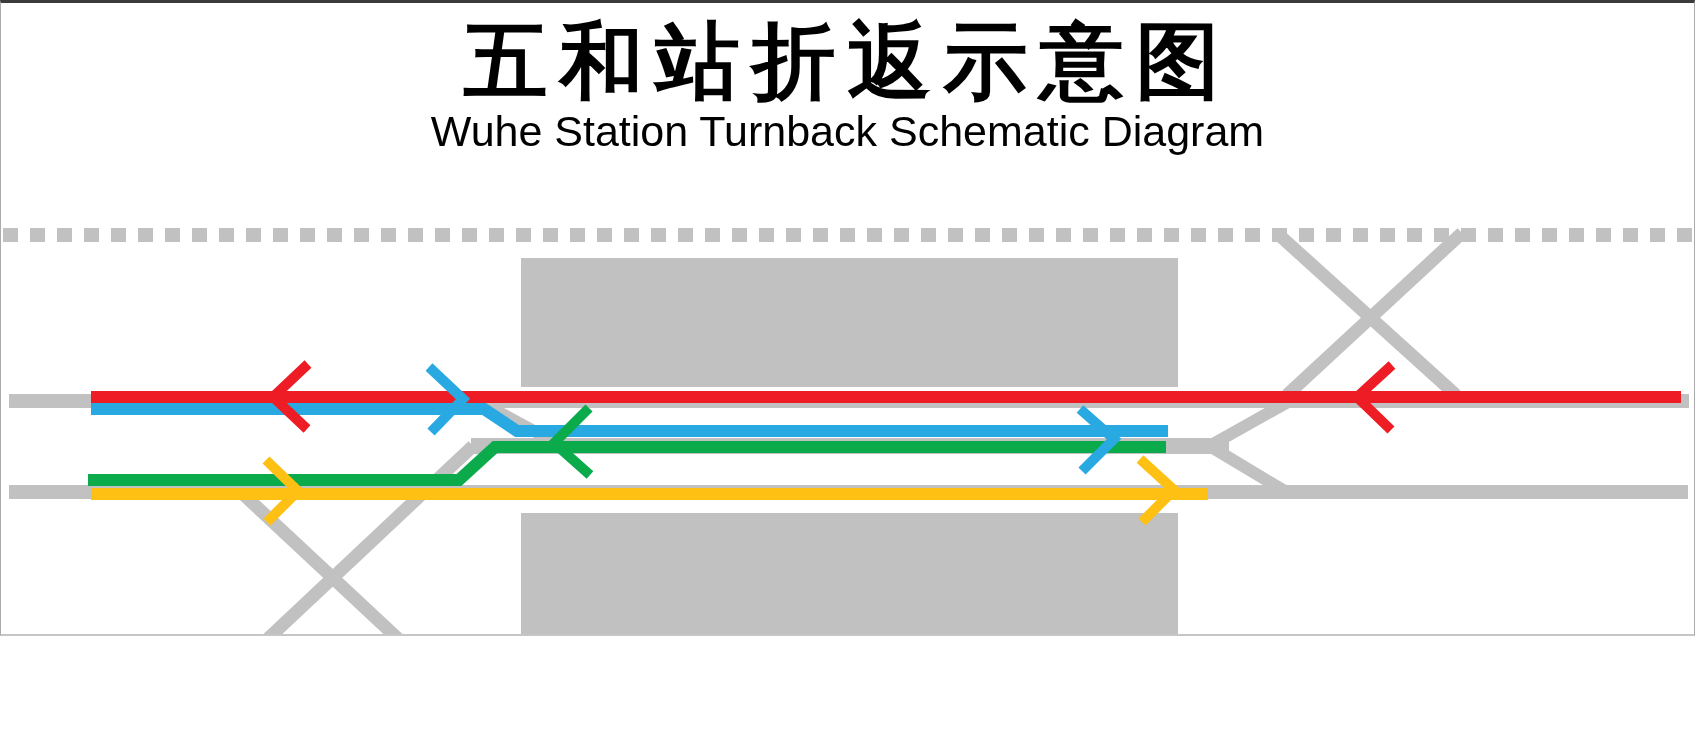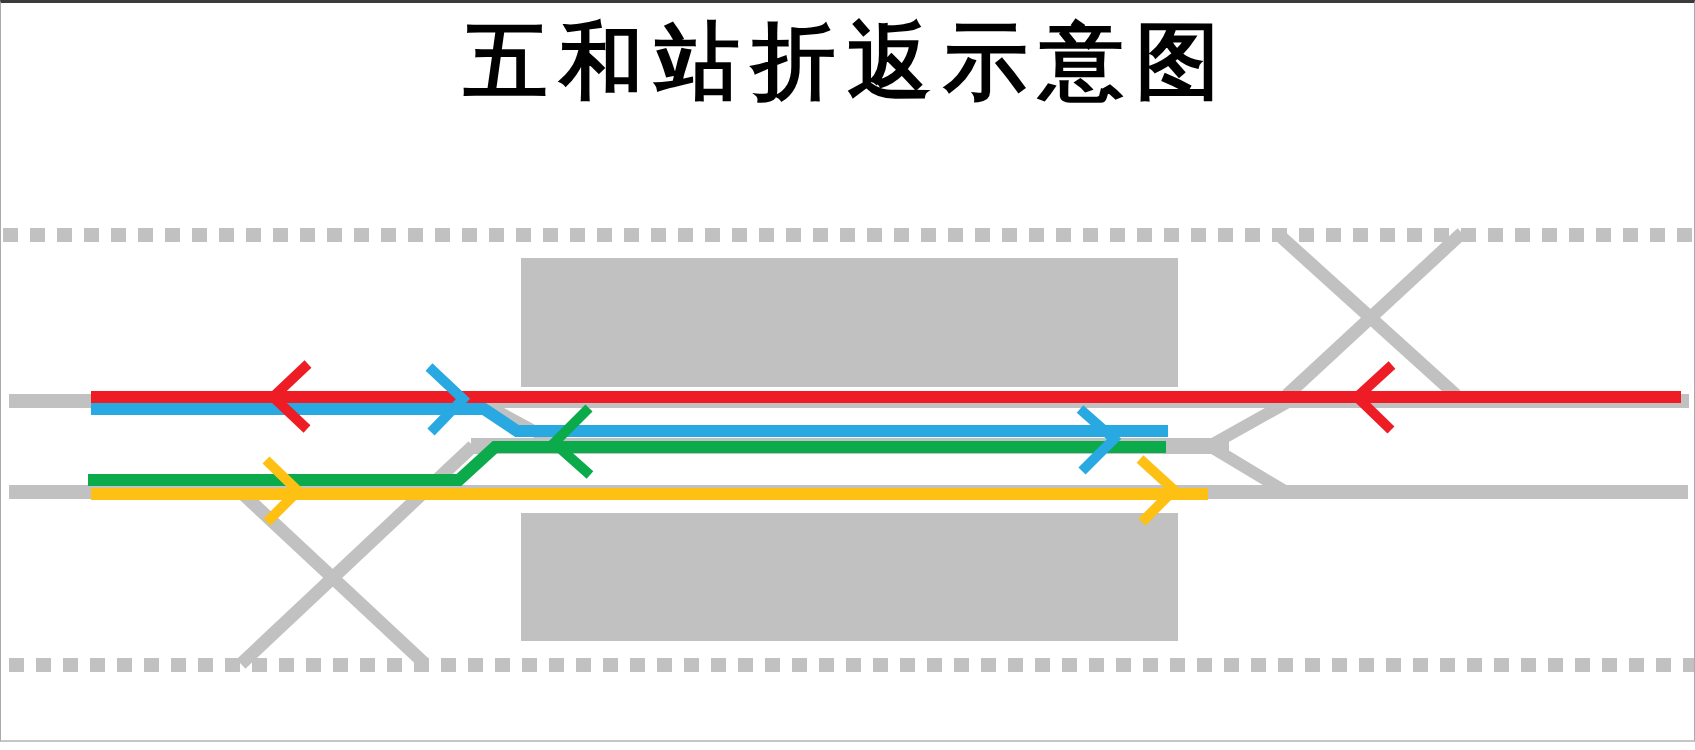--- a/index.html
+++ b/index.html
@@ -4,21 +4,21 @@
 <style>
   html, body {
     margin: 0;
     padding: 0;
     background: #ffffff;
     font-family: "Liberation Sans", "DejaVu Sans", sans-serif;
   }
   .page {
     position: relative;
     width: 1695px;
-    height: 742px;
+    height: 636px;
     box-sizing: border-box;
     background: #ffffff;
     border-top: 3px solid #3b3b3b;
     border-left: 1px solid #ababab;
     border-right: 1px solid #ababab;
     border-bottom: 2px solid #c6c6c6;
     overflow: hidden;
   }
   .title-block {
     position: absolute;
@@ -54,20 +54,21 @@
     height: 750px;
     z-index: 1;
   }
 </style>
 </head>
 <body>
 
 <div class="page">
   <div class="title-block">
     <h1 class="title-zh">五和站折返示意图</h1>
+    <h2 class="title-en">Wuhe Station Turnback Schematic Diagram</h2>
   </div>
   <svg class="schematic" xmlns="http://www.w3.org/2000/svg" viewBox="0 0 1695 750" preserveAspectRatio="xMidYMid meet">
       <line x1="2" y1="232" x2="1695" y2="232" fill="none" stroke="#c1c1c1" stroke-width="14" stroke-linecap="butt" stroke-linejoin="miter" stroke-dasharray="15 12"></line>
       <line x1="8" y1="662" x2="1695" y2="662" fill="none" stroke="#c1c1c1" stroke-width="14" stroke-linecap="butt" stroke-linejoin="miter" stroke-dasharray="15 12"></line>
       <rect x="520" y="255" width="657" height="129" fill="#c1c1c1"></rect>
       <rect x="520" y="510" width="657" height="128" fill="#c1c1c1"></rect>
       <line x1="1277" y1="231" x2="1455" y2="392" fill="none" stroke="#c1c1c1" stroke-width="13" stroke-linecap="butt" stroke-linejoin="miter"></line>
       <line x1="1461" y1="230" x2="1286" y2="392" fill="none" stroke="#c1c1c1" stroke-width="13" stroke-linecap="butt" stroke-linejoin="miter"></line>
       <line x1="243" y1="492" x2="423" y2="660" fill="none" stroke="#c1c1c1" stroke-width="13" stroke-linecap="butt" stroke-linejoin="miter"></line>
       <line x1="472" y1="443" x2="240" y2="661" fill="none" stroke="#c1c1c1" stroke-width="13" stroke-linecap="butt" stroke-linejoin="miter"></line>

